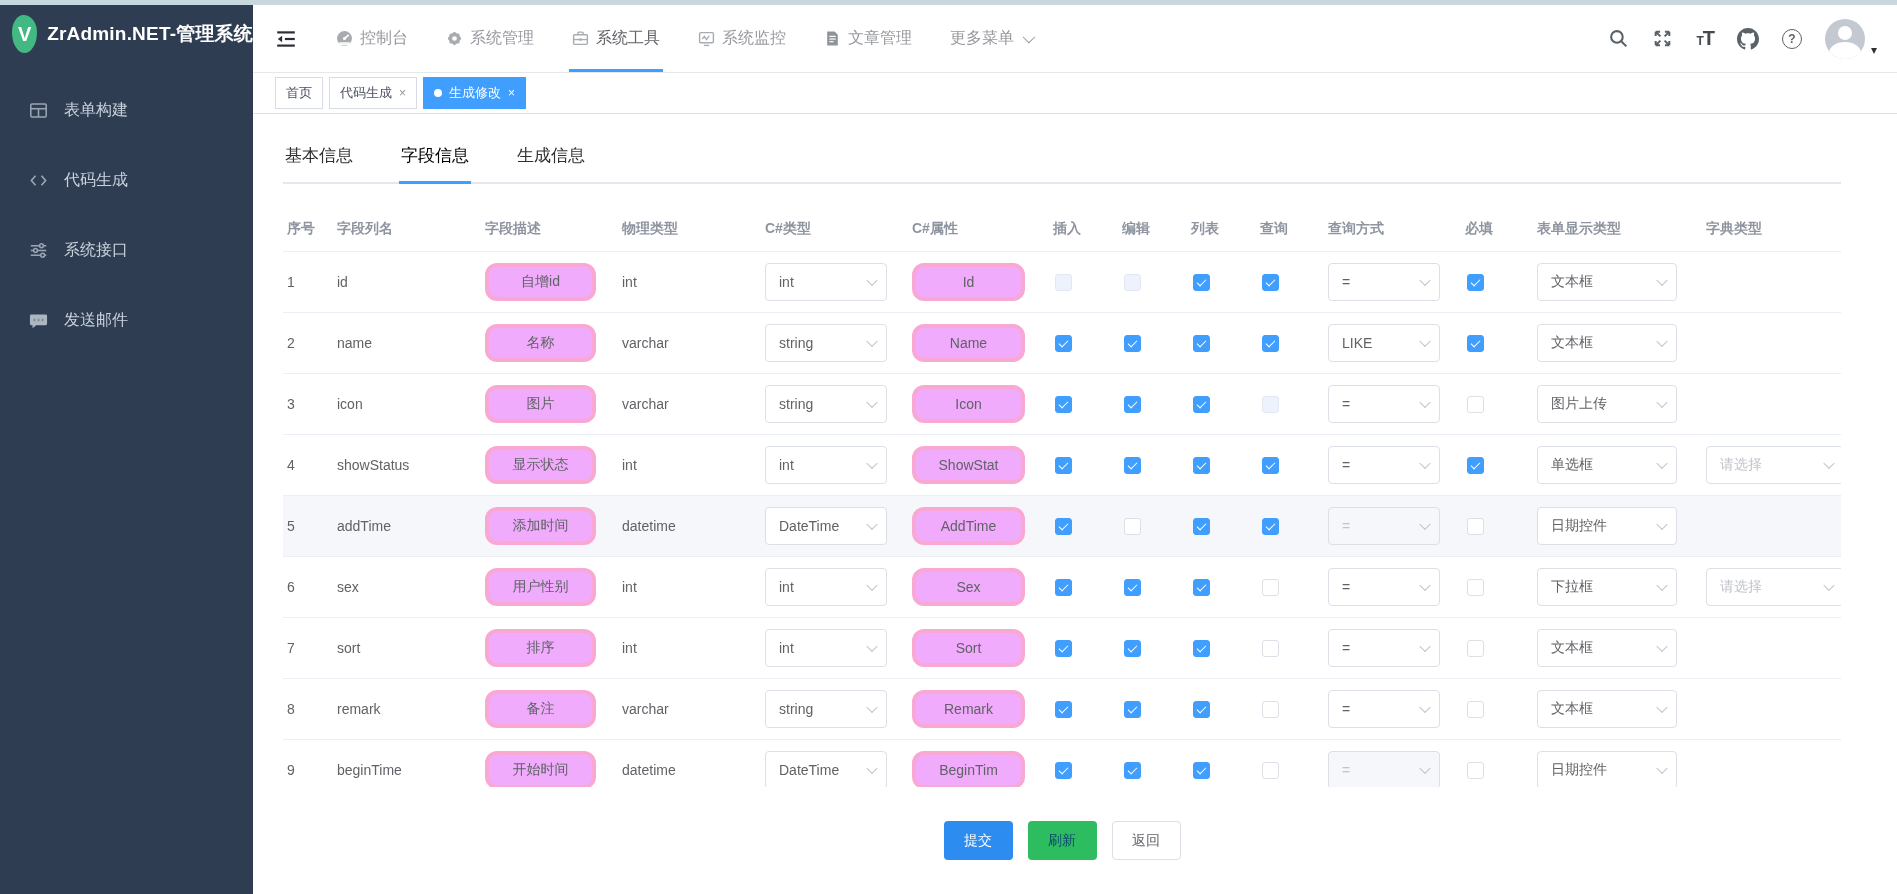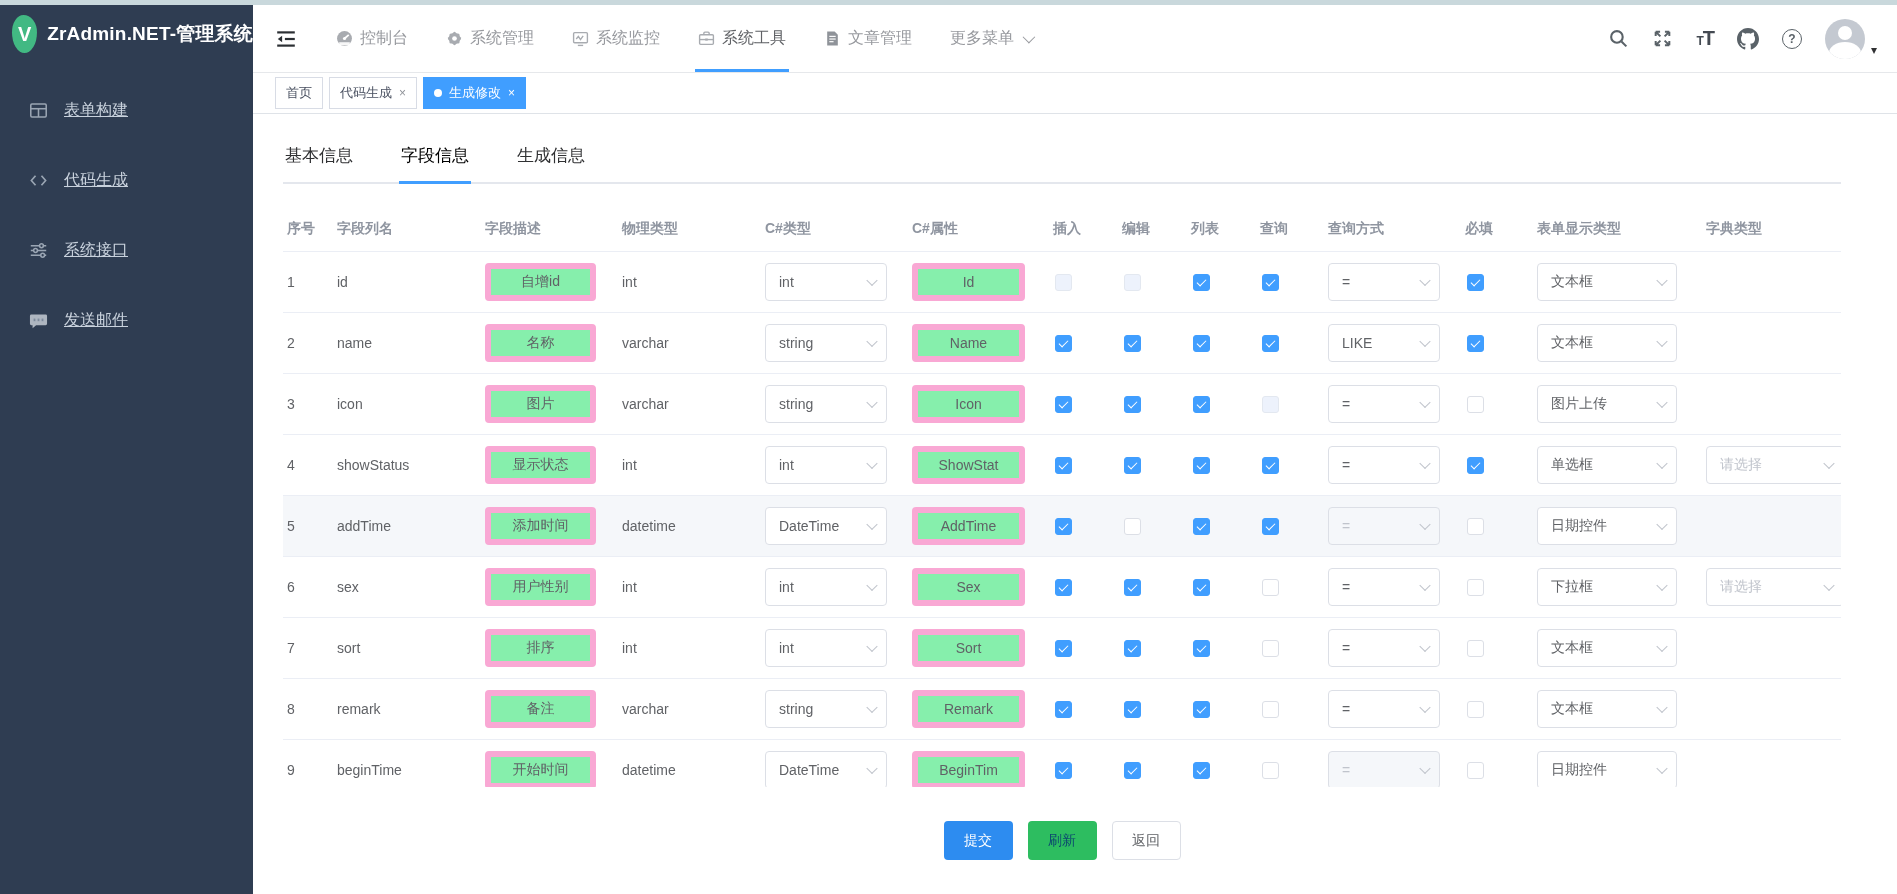--- a/index.html
+++ b/index.html
@@ -5,21 +5,21 @@
   * { margin:0; padding:0; box-sizing:border-box; }
   html,body { width:1897px; height:894px; font-family:"Liberation Sans","DejaVu Sans",sans-serif; background:#fff; overflow:hidden; }
 
   .browser-strip { position:absolute; top:0; left:0; width:1897px; height:5px; background:#c9d8dc; }
 
   
   .sidebar { position:absolute; top:5px; left:0; width:253px; height:889px; background:#2f3d52; color:#c9d2dd; }
   .logo-row { display:flex; align-items:center; height:58px; padding-left:12px; }
   .logo-mark { width:38px; height:38px; background:#42b983; border-radius:46% 54% 50% 50%/ 46% 46% 54% 54%; display:flex; align-items:center; justify-content:center; color:#fff; font-weight:bold; font-size:20px; }
   .logo-title { color:#fff; font-size:19px; font-weight:bold; margin-left:10px; letter-spacing:0.2px; white-space:nowrap; }
-  .menu { padding-top:12px;text-decoration:underline; }
+  .menu { padding-top:12px; }
   .menu-item { display:flex; align-items:center; height:70px; padding-left:28px; cursor:pointer; font-size:16px; color:#c9d2dd; }
   .menu-item .mi-icon { width:20px; height:20px; margin-right:16px; display:inline-flex; align-items:center; justify-content:center; color:#9aa5b3; }
   .menu-item svg { stroke:#9aa5b3; }
 
   
   .header { position:absolute; top:5px; left:253px; width:1644px; height:68px; background:#fff; border-bottom:1px solid #e8eaed; display:flex; align-items:center; }
   .fold-btn { margin:0 20px 0 22px; cursor:pointer; display:flex; align-items:center; }
   .topnav { display:flex; align-items:stretch; height:100%; }
   .nav-item { position:relative; display:flex; align-items:center; padding:0 19px; cursor:pointer; color:#97999e; font-size:16px; gap:7px; }
   .nav-item svg { color:#a8abb0; }
@@ -53,21 +53,21 @@
   .ctab.active { color:#000000; border-bottom:3px solid #409eff; }
 
   
   .gen-table { margin-top:23px; width:1558px; --cols:50px 148px 137px 143px 147px 141px 69px 69px 69px 68px 137px 72px 169px 139px; }
   .thead { display:grid; grid-template-columns:var(--cols); height:45px; align-items:center; border-bottom:1px solid #ebeef5; }
   .hcell { font-size:14px; color:#8f95a0; font-weight:bold; padding-left:4px; white-space:nowrap; }
   .tbody { height:535px; overflow:hidden; position:relative; }
   .trow { display:grid; grid-template-columns:var(--cols); height:61px; align-items:center; border-bottom:1px solid #ebeef5; }
   .trow--hover { background:#f5f7fa; }
   .cell { padding-left:4px; font-size:14px; color:#606266; overflow:hidden; white-space:nowrap; }
-  .inputbox { height:38px; border:6px solid #f9a8d4; border-radius:4px; background:#86efac; display:flex; align-items:center; justify-content:center; font-size:14px; color:#606266; overflow:hidden; white-space:nowrap; cursor:text; }
+  .inputbox { height:38px; border:4px solid #f9a8d4; border-radius:12px; background:#f0abfc; display:flex; align-items:center; justify-content:center; font-size:14px; color:#606266; overflow:hidden; white-space:nowrap; cursor:text; }
   .w-desc { width:111px; } .w-prop { width:113px; }
   .sel { height:38px; border:1px solid #dcdfe6; border-radius:4px; background:#fff; display:flex; align-items:center; padding:0 26px 0 13px; position:relative; font-size:14px; color:#606266; cursor:pointer; overflow:hidden; white-space:nowrap; }
   .sel .chev { position:absolute; right:10px; top:50%; width:8px; height:8px; border-right:1.5px solid #c0c4cc; border-bottom:1.5px solid #c0c4cc; transform:translateY(-70%) rotate(45deg); }
   .sel--disabled { background:#f5f7fa; color:#c0c4cc; cursor:not-allowed; }
   .sel--placeholder { color:#c0c4cc; }
   .w-cs { width:122px; } .w-q { width:112px; } .w-disp { width:140px; } .w-dict { width:138px; }
   .cb { width:17px; height:17px; border:1px solid #dcdfe6; border-radius:3px; background:#fff; display:inline-block; position:relative; cursor:pointer; margin-left:2px; vertical-align:middle; }
   .cb--checked { background:#409eff; border-color:#409eff; }
   .cb--checked::after { content:""; position:absolute; left:5px; top:2px; width:4px; height:8px; border-right:1.8px solid #fff; border-bottom:1.8px solid #fff; transform:rotate(45deg); }
   .cb--disabled { background:#edf2fc; border-color:#e3e8f0; cursor:not-allowed; }
@@ -166,40 +166,40 @@
     <div class="nav-item">
       <span>
         <svg width="17" height="17" viewBox="0 0 16 16">
             <rect x="3.2" y="3.2" width="9.6" height="9.6" rx="1.5" fill="#a8abb0"></rect>
             <rect x="3.2" y="3.2" width="9.6" height="9.6" rx="1.5" fill="#a8abb0" transform="rotate(45 8 8)"></rect>
             <circle cx="8" cy="8" r="2.2" fill="#fff"></circle>
           </svg>
       </span>
       <span>系统管理</span>
     </div>
-    <div class="nav-item">
-      <span>
-        <svg width="17" height="17" viewBox="0 0 16 16" fill="none" stroke="#a8abb0" stroke-width="1.3">
-            <rect x="1.5" y="2.5" width="13" height="9.5" rx="1"></rect>
-            <polyline points="4,8.5 6,6 8,9 10.5,5.5"></polyline>
-            <line x1="5.5" y1="14.5" x2="10.5" y2="14.5"></line>
-          </svg>
-      </span>
-      <span>系统监控</span>
-    </div>
     <div class="nav-item active">
       <span>
         <svg width="17" height="17" viewBox="0 0 16 16" fill="none" stroke="#a8abb0" stroke-width="1.3">
             <rect x="1.5" y="4.5" width="13" height="9" rx="1"></rect>
             <path d="M5.5 4.5 V3 a1 1 0 0 1 1-1 h3 a1 1 0 0 1 1 1 v1.5"></path>
             <line x1="1.5" y1="9" x2="14.5" y2="9"></line>
             <rect x="6.8" y="8" width="2.4" height="2" fill="#a8abb0" stroke="none"></rect>
           </svg>
       </span>
       <span>系统工具</span>
+    </div>
+    <div class="nav-item">
+      <span>
+        <svg width="17" height="17" viewBox="0 0 16 16" fill="none" stroke="#a8abb0" stroke-width="1.3">
+            <rect x="1.5" y="2.5" width="13" height="9.5" rx="1"></rect>
+            <polyline points="4,8.5 6,6 8,9 10.5,5.5"></polyline>
+            <line x1="5.5" y1="14.5" x2="10.5" y2="14.5"></line>
+          </svg>
+      </span>
+      <span>系统监控</span>
     </div>
     <div class="nav-item">
       <span>
         <svg width="17" height="17" viewBox="0 0 16 16">
             <path d="M3 1.5 h7 l3 3 V14.5 H3z" fill="#8f9399"></path>
             <line x1="5" y1="6" x2="11" y2="6" stroke="#fff" stroke-width="1.1"></line>
             <line x1="5" y1="8.5" x2="11" y2="8.5" stroke="#fff" stroke-width="1.1"></line>
             <line x1="5" y1="11" x2="9" y2="11" stroke="#fff" stroke-width="1.1"></line>
           </svg>
       </span>

